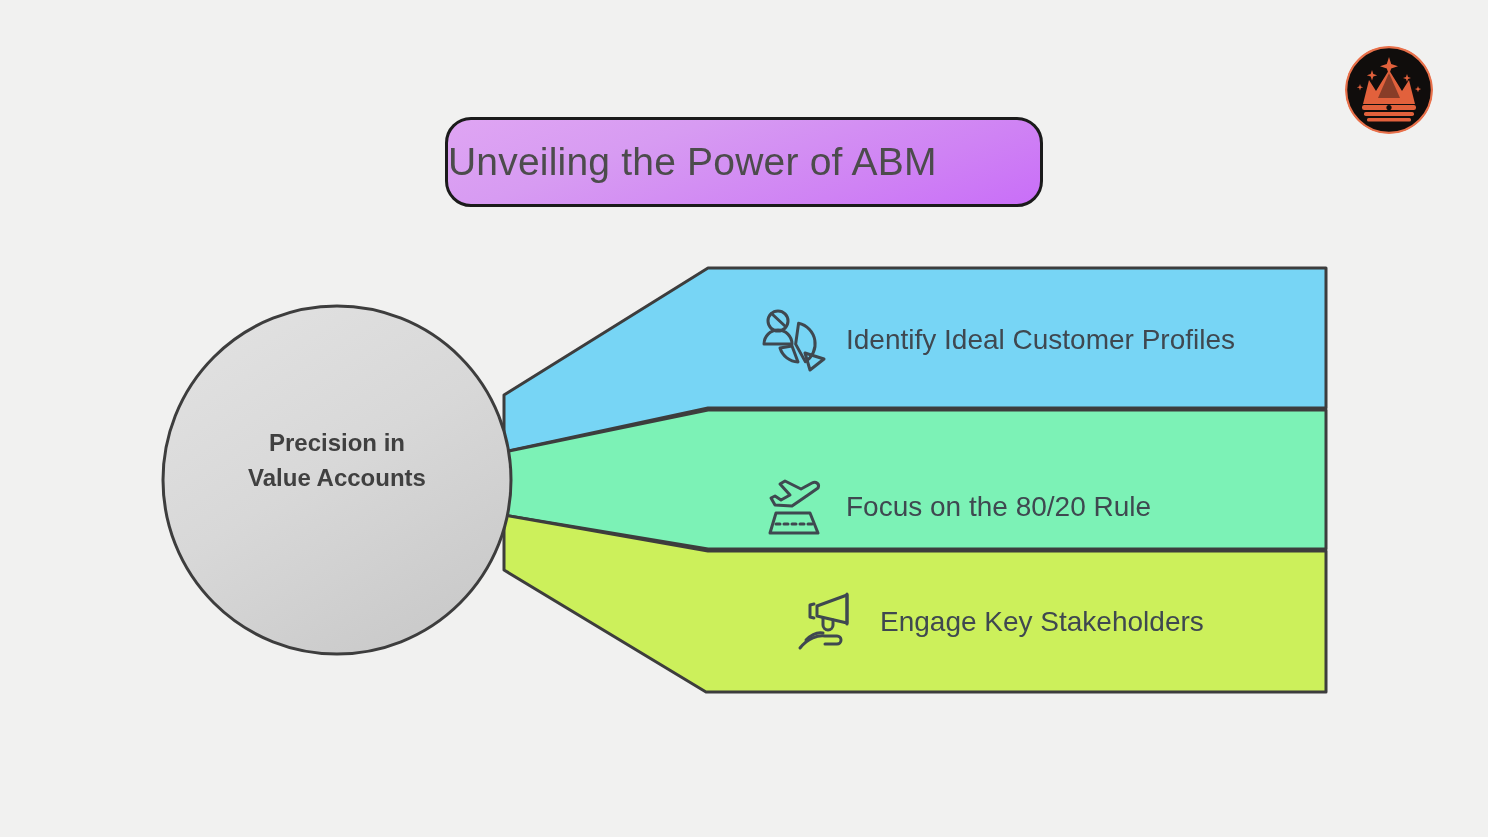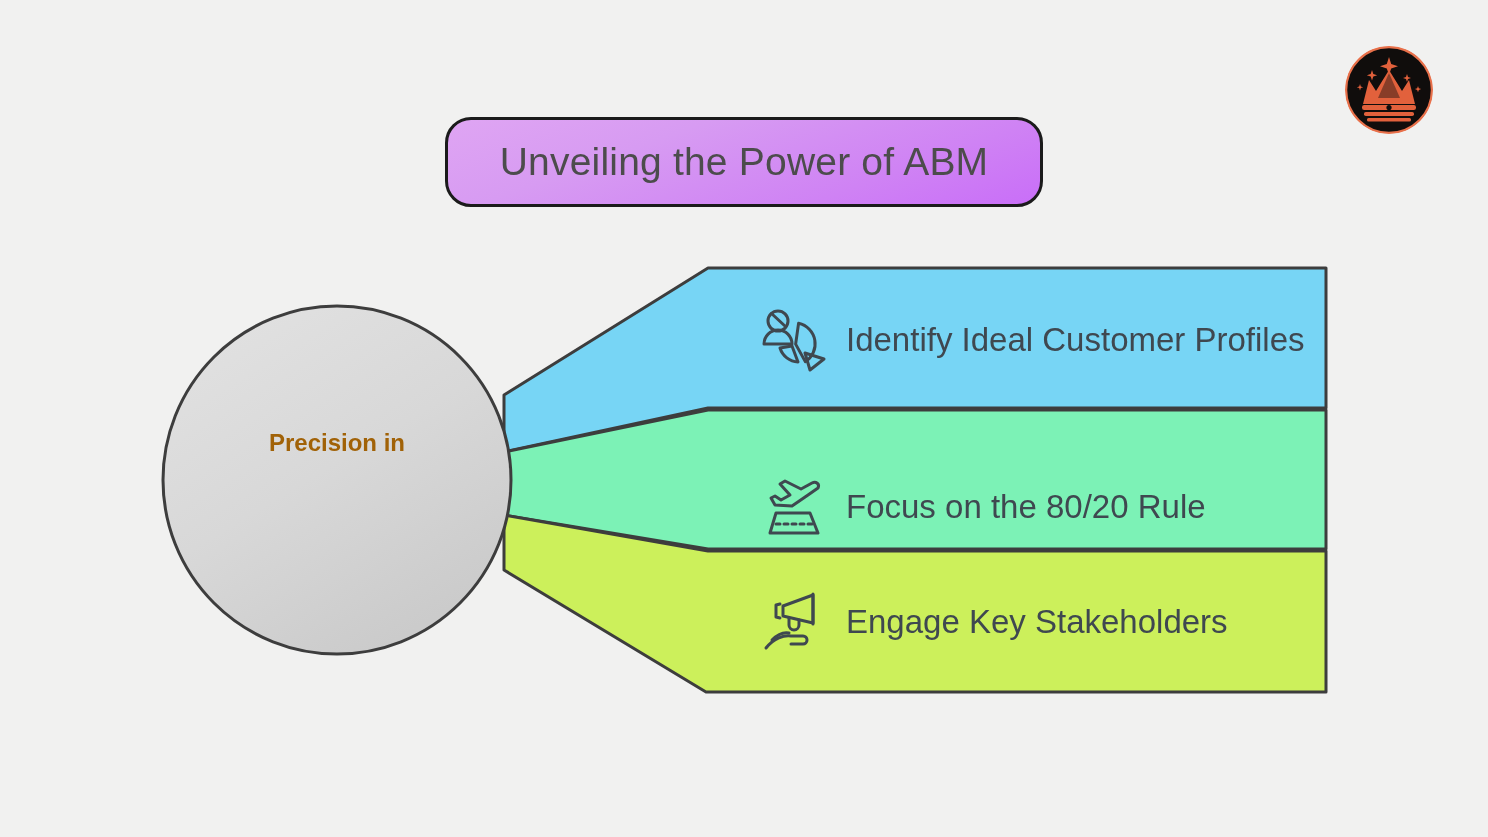--- a/index.html
+++ b/index.html
@@ -36,21 +36,21 @@
     left: 445px;
     top: 117px;
     width: 598px;
     height: 90px;
     box-sizing: border-box;
     border: 3px solid #1b1b1b;
     border-radius: 26px;
     background: linear-gradient(160deg, #dfa5f3 0%, #d79bf2 32%, #cf82f4 72%, #c96ef8 100%);
     display: flex;
     align-items: center;
-    justify-content: center;
+    justify-content: flex-start;
   }
   #title-text {
     font-size: 39px;
     font-weight: 400;
     color: #4c4c4c;
     letter-spacing: 0.2px;
     white-space: nowrap;
   }
 
   
@@ -65,46 +65,46 @@
   
   #hub-label {
     position: absolute;
     left: 202px;
     top: 425px;
     width: 270px;
     text-align: center;
     font-size: 24px;
     font-weight: bold;
     line-height: 35px;
-    color: #a16207;
+    color: #404040;
     pointer-events: none;
   }
 
   
   .band-row {
     position: absolute;
     display: flex;
     align-items: center;
     pointer-events: none;
   }
   .band-icon {
     width: 72px;
     height: 72px;
     flex: 0 0 72px;
     margin-right: 16px;
   }
   .band-label {
-    font-size: 33px;
+    font-size: 28px;
     font-weight: 400;
     color: #3f4850;
     white-space: nowrap;
   }
   #band-row-0 { left: 758px; top: 304px; }
   #band-row-1 { left: 758px; top: 471px; }
-  #band-row-2 { left: 758px; top: 586px; }
+  #band-row-2 { left: 792px; top: 586px; }
 </style>
 </head>
 <body>
 
 <div id="canvas">
 
   <div id="logo">
     <svg viewBox="0 0 88 88" width="88" height="88">
       <circle cx="44" cy="44" r="43" fill="#100d0c" stroke="#e8704a" stroke-width="2.5"></circle>
 
@@ -141,20 +141,21 @@
 
     <polygon points="504,452 708,410 1326,410 1326,549 708,549 504,515" fill="#7cf2b6" stroke="#3d3d3d" stroke-width="3" stroke-linejoin="round"></polygon>
 
     <polygon points="504,515 708,551 1326,551 1326,692 706,692 504,570" fill="#ccf05b" stroke="#3d3d3d" stroke-width="3" stroke-linejoin="round"></polygon>
 
     <circle cx="337" cy="480" r="174" fill="url(#hubGrad)" stroke="#3d3d3d" stroke-width="3"></circle>
   </svg>
 
   <div id="hub-label">
     <div>Precision in</div>
+    <div>Value Accounts</div>
   </div>
 
   <div class="band-row" id="band-row-0">
     <span class="band-icon">
       <svg viewBox="0 0 72 72" width="72" height="72" fill="none" stroke="#3f4850" stroke-width="3" stroke-linecap="round" stroke-linejoin="round">
         <circle cx="20" cy="17" r="10"></circle>
         <path d="M13.5 9.5 L27.5 22.5"></path>
         <path d="M6 40 A14 14 0 0 1 34 40 Z"></path>
         <path d="M38 20 A21 21 0 0 1 50 57 L38 41 Z" transform="rotate(8 44 38)"></path>
         <path d="M22 44 A20 20 0 0 0 40 58 L34 42 Z"></path>

